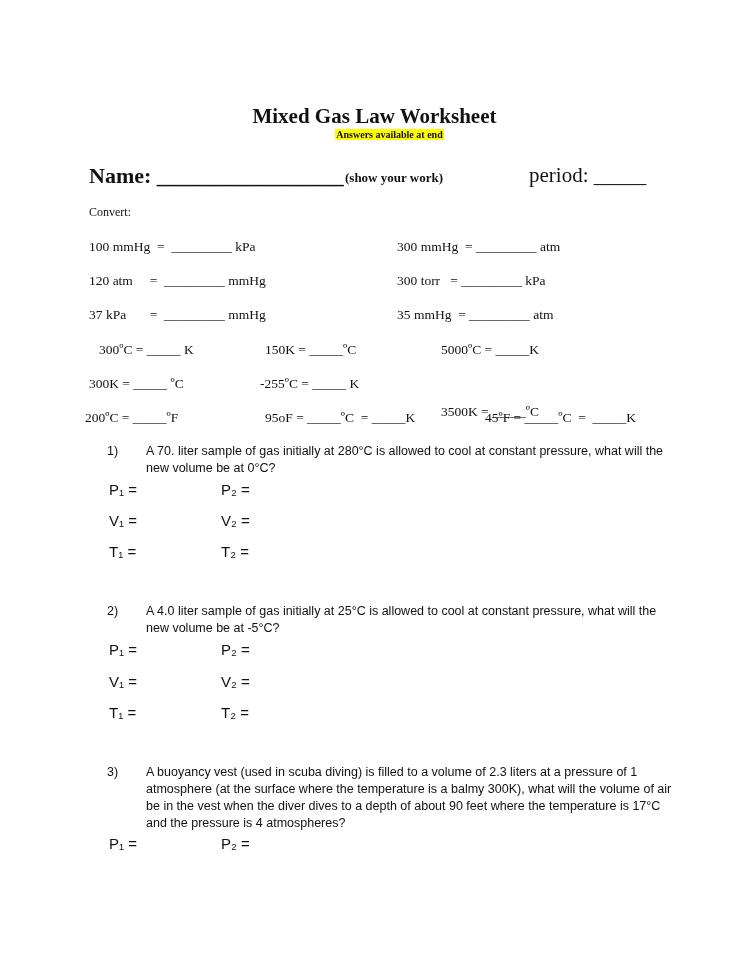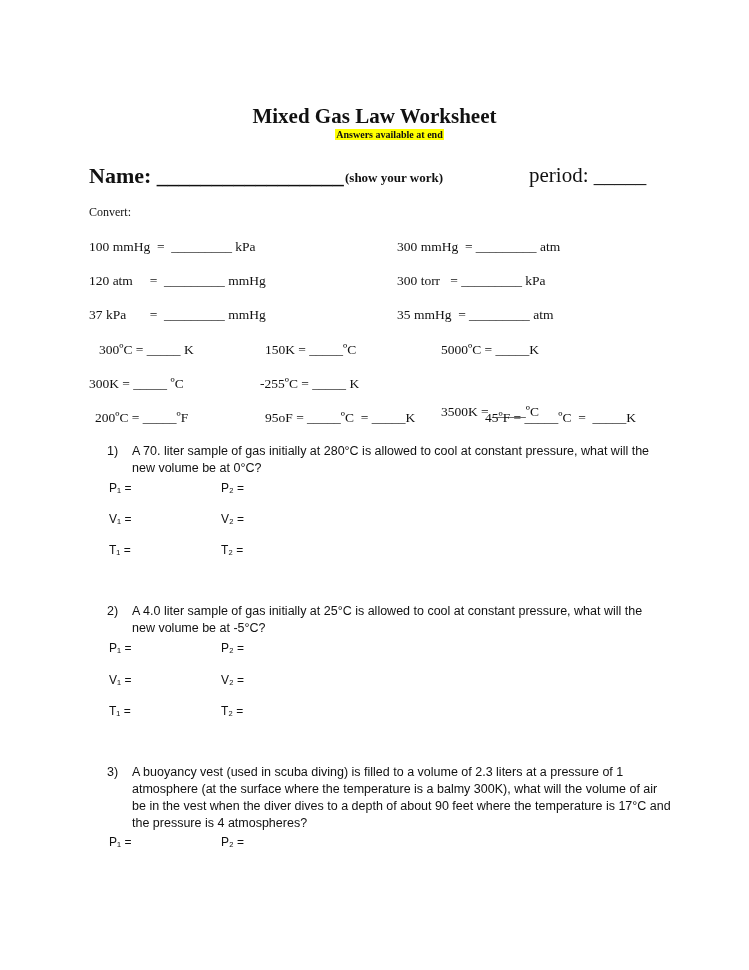--- a/index.html
+++ b/index.html
@@ -40,23 +40,23 @@
 
     .row { font-size: 13.5px; font-weight: normal; }
     .eq { white-space: pre; }
 
     .q {
       left: 107px; width: 560px;
       font-size: 12.5px; line-height: 17px;
       white-space: normal;
     }
     .q .num { position: absolute; left: 0; top: 0; }
-    .q .text { margin-left: 25px; display: block; }
+    .q .text { margin-left: 39px; display: block; }
 
-    .var { font-size: 12px; }
+    .var { font-size: 15px; }
   </style>
 </head>
 <body>
 
 <div>
 
   <div class="abs serif title">Mixed Gas Law Worksheet</div>
 
   <div class="abs serif answers">
     <span>Answers available at end</span>
@@ -76,21 +76,21 @@
   <div class="abs serif row eq" style="left:397px; top:307px;">35 mmHg  = _________ atm</div>
 
   <div class="abs serif row eq" style="left:99px; top:342px;">300ºC = _____ K</div>
   <div class="abs serif row eq" style="left:265px; top:342px;">150K = _____ºC</div>
   <div class="abs serif row eq" style="left:441px; top:342px;">5000ºC = _____K</div>
 
   <div class="abs serif row eq" style="left:89px; top:376px;">300K = _____ ºC</div>
   <div class="abs serif row eq" style="left:260px; top:376px;">-255ºC = _____ K</div>
   <div class="abs serif row eq" style="left:441px; top:376px;margin-top:28px;">3500K = _____ºC</div>
 
-  <div class="abs serif row eq" style="left:95px; top:410px;">200ºC = _____ºF</div>
+  <div class="abs serif row eq" style="left:85px; top:410px;">200ºC = _____ºF</div>
   <div class="abs serif row eq" style="left:265px; top:410px;">95oF = _____ºC  = _____K</div>
   <div class="abs serif row eq" style="left:485px; top:410px;">45ºF = _____ºC  =  _____K</div>
 
   <div class="abs sans q" style="top:443px;">
     <span class="num">1)</span>
     <span class="text">A 70. liter sample of gas initially at 280°C is allowed to cool at constant pressure, what will the new volume be at 0°C?</span>
   </div>
   <div class="abs sans var" style="left:109px; top:481px;">P₁ =</div>
   <div class="abs sans var" style="left:221px; top:481px;">P₂ =</div>
   <div class="abs sans var" style="left:109px; top:512px;">V₁ =</div>

